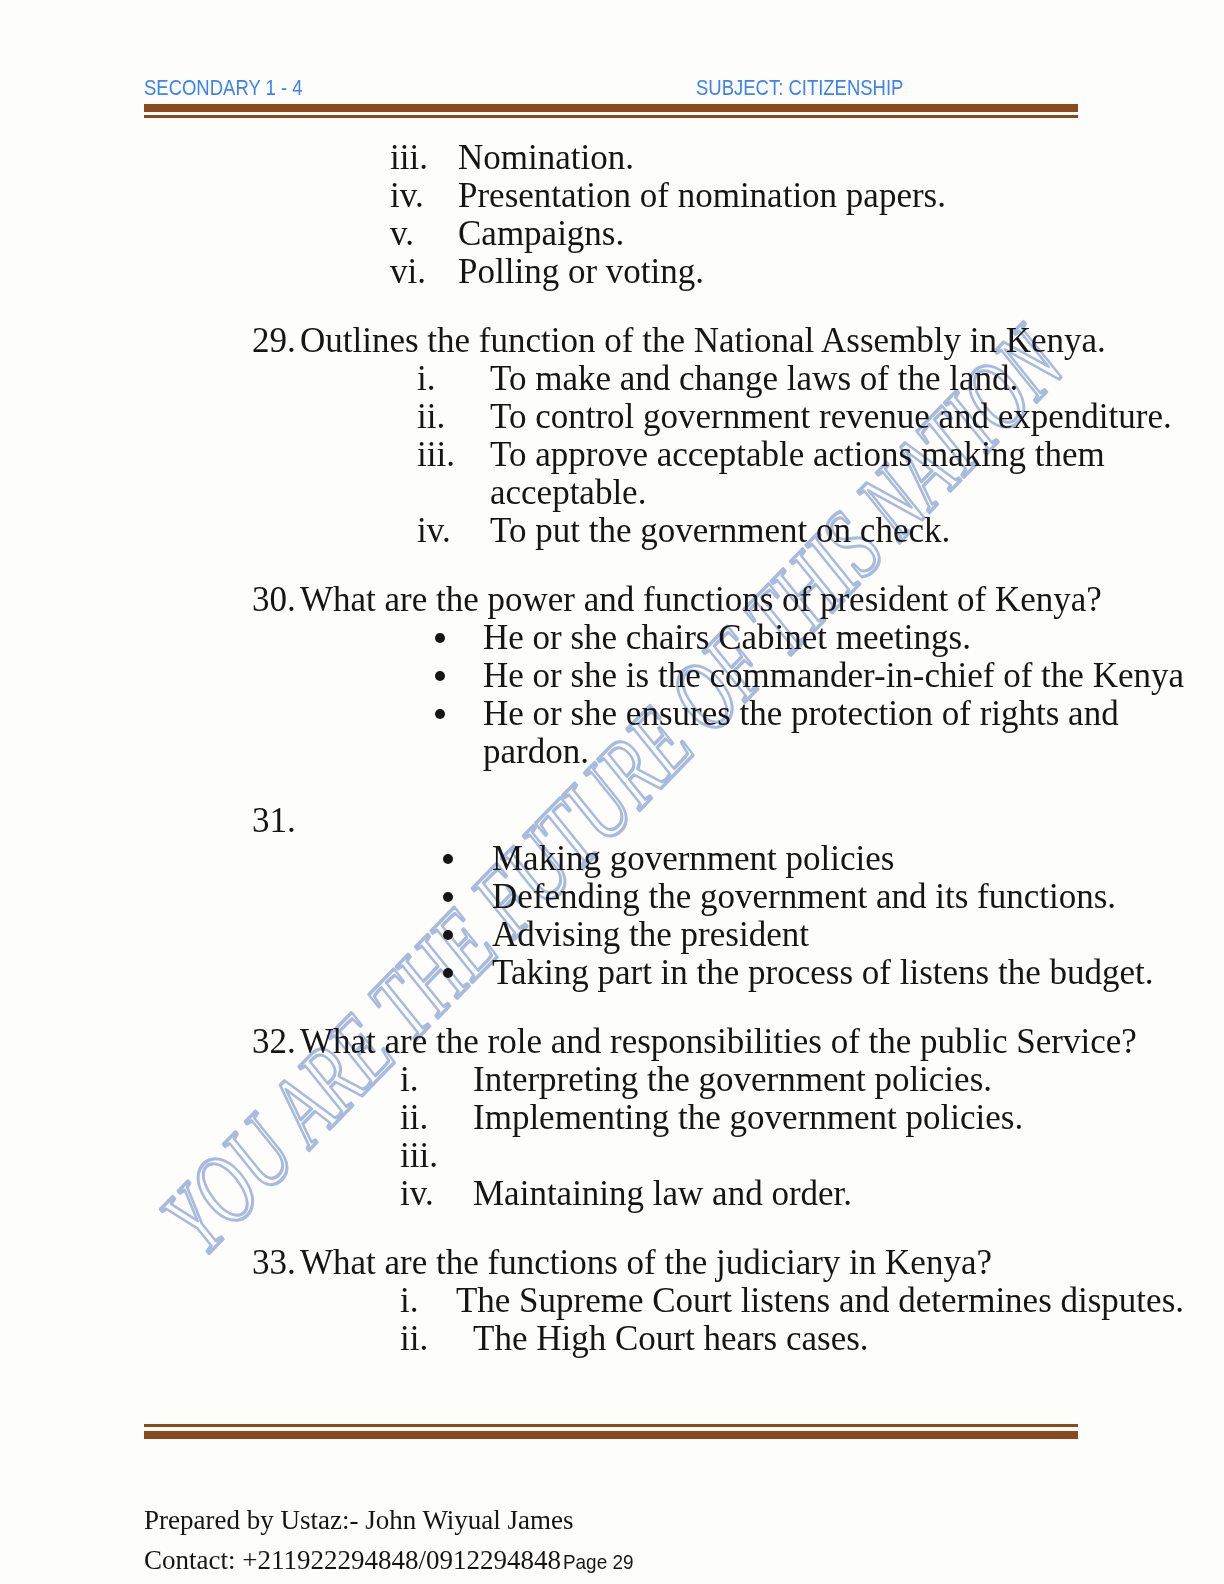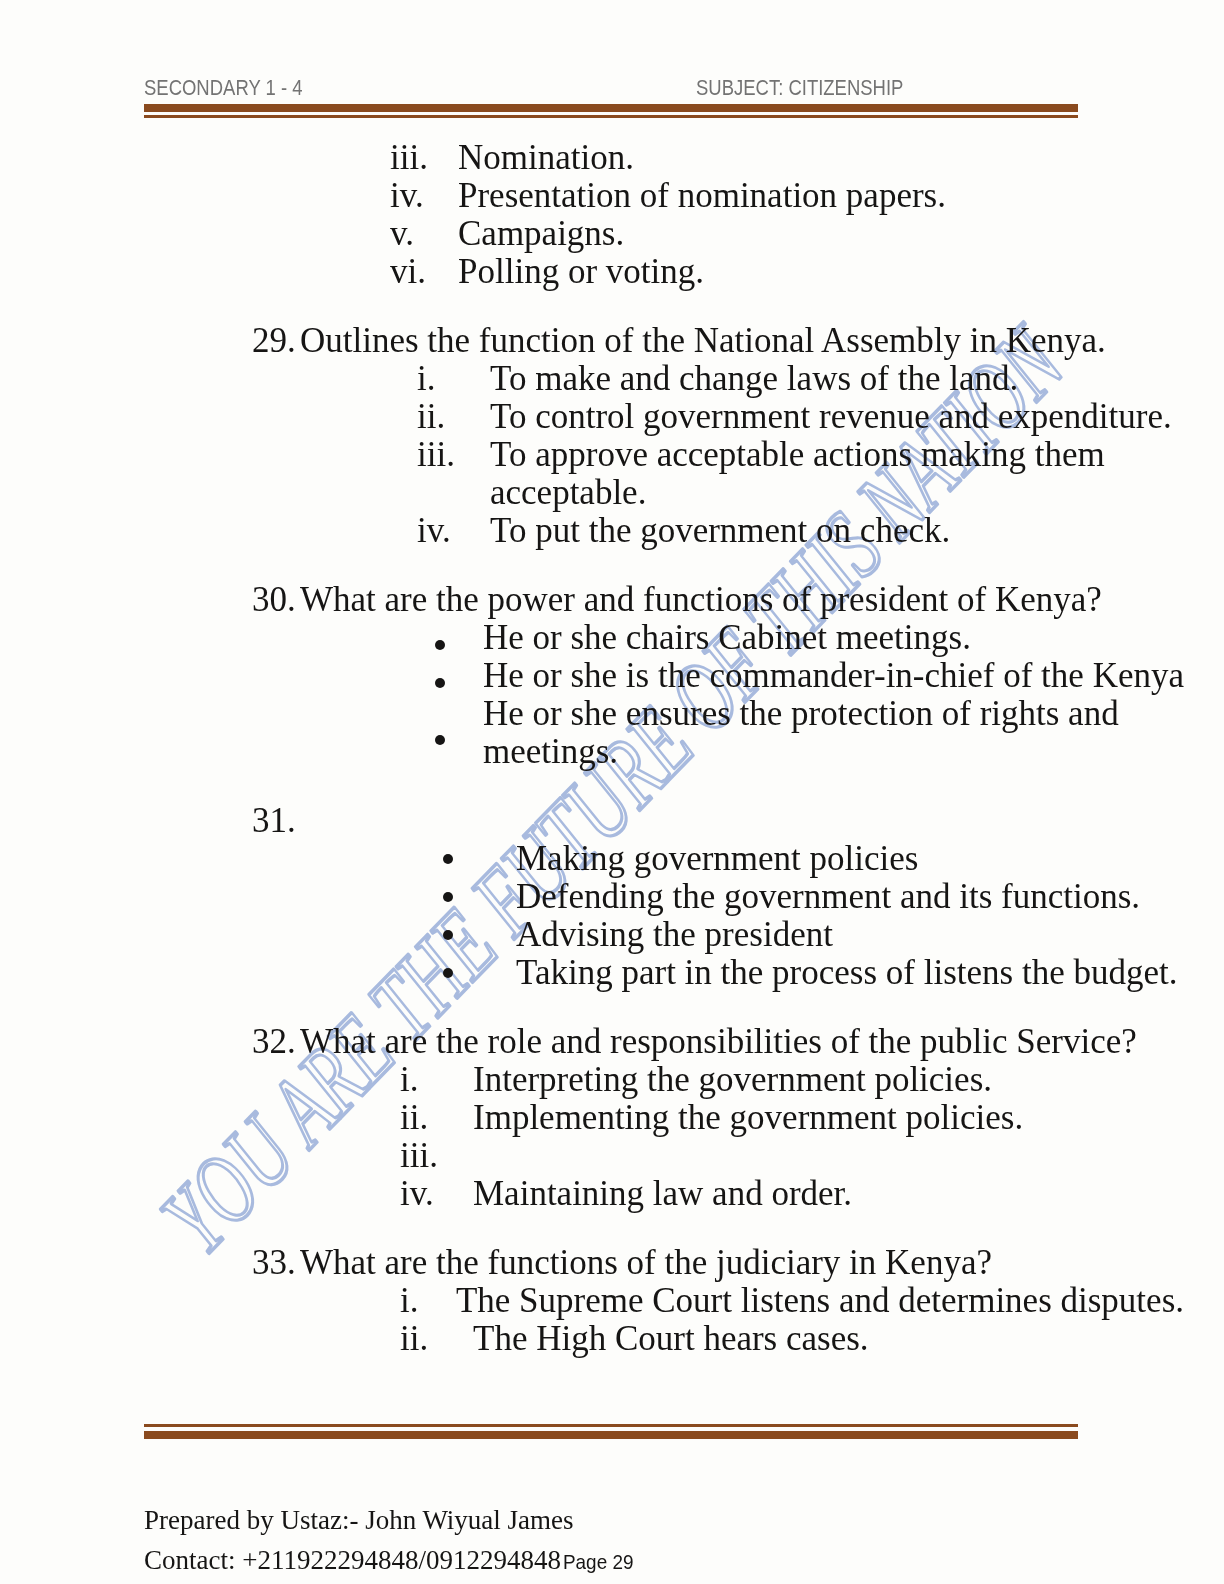--- a/index.html
+++ b/index.html
@@ -18,21 +18,21 @@
     font-style:italic;
     font-size:100px;
     fill:none;
     stroke-width:3.5px;
     stroke-linejoin:round;
   }
   
   .header{
     position:absolute;top:74px;left:144px;right:146px;height:30px;
     font-family:"Liberation Sans",sans-serif;
-    font-size:22px;line-height:28px;color:#737373;
+    font-size:22px;line-height:28px;color:#3b82f6;
     z-index:2;
   }
   .cond{display:inline-block;transform:scaleX(0.84);transform-origin:0 50%;white-space:nowrap;}
   .header-right{position:absolute;left:552px;top:0;}
   .hrule{position:absolute;top:104px;left:144px;right:146px;z-index:2;}
   .hrule .thick{height:8px;background:var(--brown,#8a4a1e);}
   .hrule .gap{height:3px;}
   .hrule .thin{height:3px;background:var(--brown,#8a4a1e);}
   
   .content{
@@ -43,22 +43,22 @@
   .li-text div{white-space:nowrap;}
   
   .intro .li{margin-left:246px;}
   .intro .marker{display:inline-block;width:68px;}
   
   .q{margin-top:31px;}
   .q-head{display:flex;margin-left:108px;white-space:nowrap;}
   .q-num{display:inline-block;width:48px;}
   
   .q0 .li{margin-left:273px;} .q0 .marker{display:inline-block;width:73px;}
-  .q1 .li{margin-left:291px;align-items:center;}
-  .q2 .li{margin-left:299px;gap:24px;}
+  .q1 .li{margin-left:291px;}
+  .q2 .li{margin-left:299px;}
   .q3 .li,.q4 .li{margin-left:256px;} .q3 .marker,.q4 .marker{display:inline-block;width:73px;}
   .dot{
     flex:0 0 auto;width:10px;height:10px;border-radius:50%;
     background:var(--ink,#161514);margin-top:14px;
   }
   .q1 .dot{margin-right:38px;}
   .q2 .dot{margin-right:39px;}
   
   .frule{position:absolute;top:1424px;left:144px;right:146px;z-index:2;}
   .frule .thin{height:3px;background:var(--brown,#8a4a1e);}
@@ -169,21 +169,21 @@
           <div class="li">
             <span class="dot"></span>
             <div class="li-text">
               <div>He or she is the commander-in-chief of the Kenya</div>
             </div>
           </div>
           <div class="li">
             <span class="dot"></span>
             <div class="li-text">
               <div>He or she ensures the protection of rights and</div>
-              <div>meetings.</div>
+              <div>pardon.</div>
             </div>
           </div>
         </div>
         <div class="q q2">
           <div class="q-head">
             <span class="q-num">31.</span>
           </div>
           <div class="li">
             <span class="dot"></span>
             <div class="li-text">

